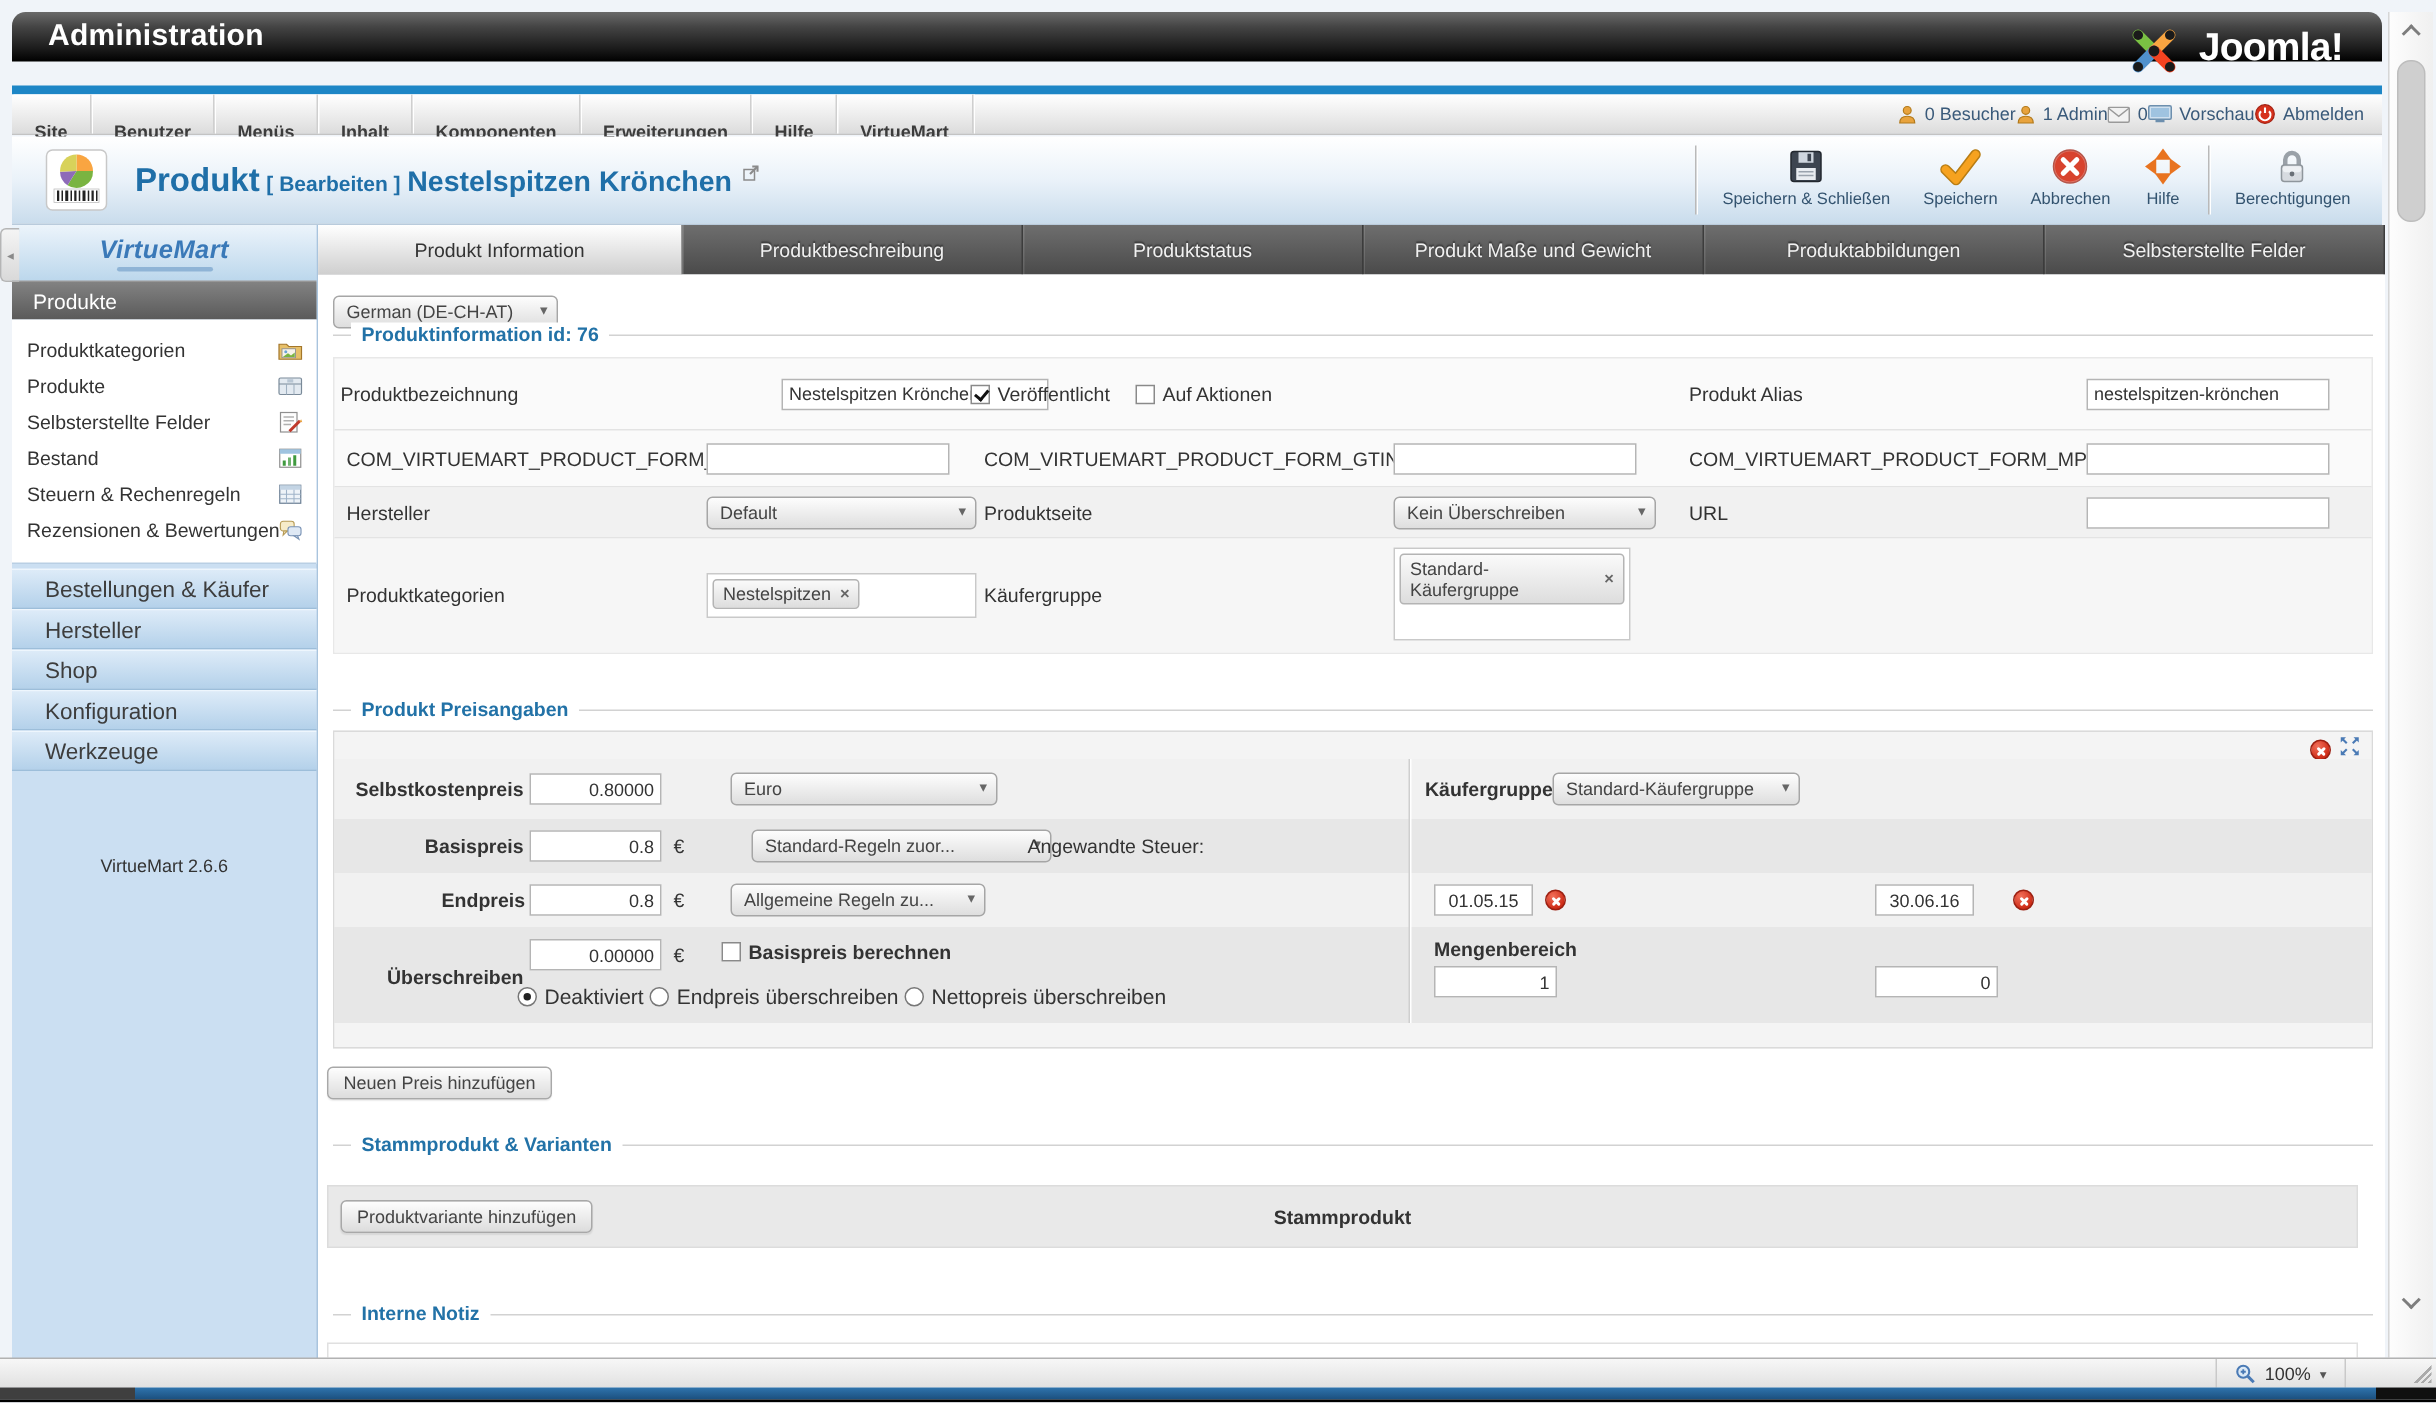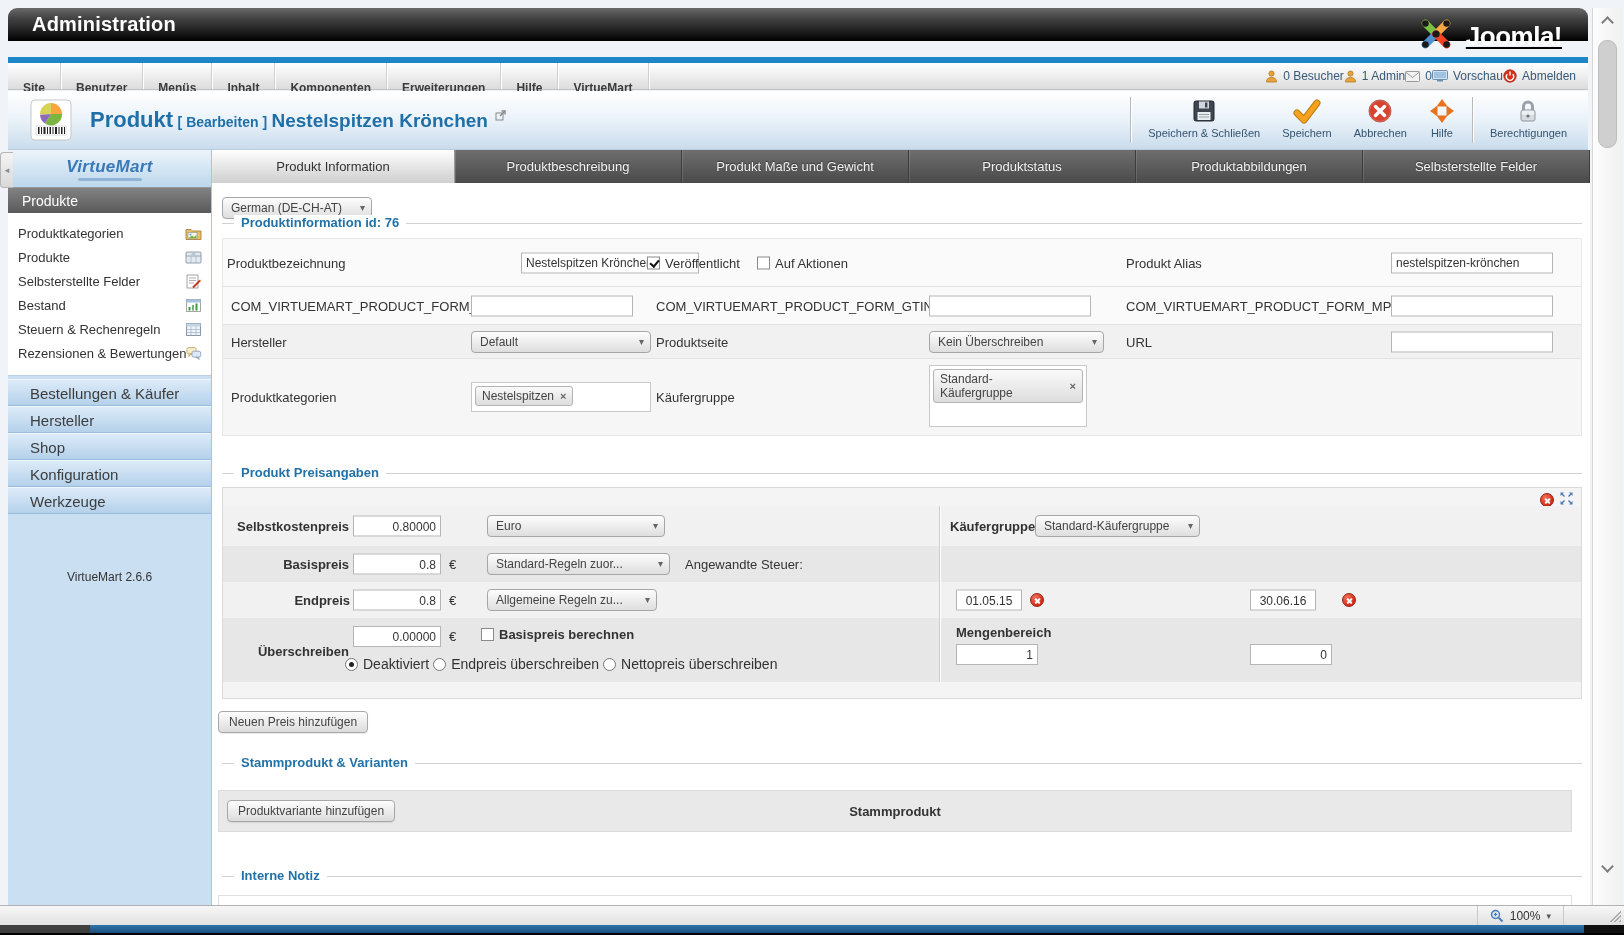--- a/index.html
+++ b/index.html
@@ -5,21 +5,21 @@
   * { margin:0; padding:0; box-sizing:border-box; }
   body { font-family:"Liberation Sans", sans-serif; background:#dfe6ee; }
   .screen { position:relative; width:1624px; height:935px; background:#f0f4f9; overflow:hidden; }
 
   
   .admin-header { position:absolute; left:8px; top:8px; width:1580px; height:33px;
     border-radius:9px 9px 0 0;
     background:linear-gradient(180deg,#6a6a6a 0%,#444 30%,#1a1a1a 75%,#000 100%);
     display:flex; align-items:center; }
   .admin-title { color:#fff; font-size:20px; font-weight:bold; margin-left:24px; letter-spacing:.2px; }
-  .joomla { position:absolute; right:26px; top:8px; display:flex; align-items:center; gap:12px;text-decoration:underline; }
+  .joomla { position:absolute; right:26px; top:8px; display:flex; align-items:flex-start; gap:12px; }
   .joomla-text { color:#fff; font-size:26px; font-weight:bold; letter-spacing:-.5px; }
 
   .blue-strip { position:absolute; left:8px; top:57px; width:1580px; height:6px; background:#1d86c6; }
 
   
   .menubar { position:absolute; left:8px; top:63px; width:1580px; height:27px;
     background:linear-gradient(#ffffff,#ececec 55%,#dcdcdc); border-bottom:1px solid #c3c3c3;
     display:flex; align-items:stretch; }
   .menu-item { font-size:12px; font-weight:600; color:#3c3c3c; padding:12px 15px; line-height:26px;
     border-right:1px solid #cfcfcf; box-shadow:1px 0 0 #fff; cursor:default; }
@@ -339,22 +339,22 @@
             </svg>
         </span>
         <span class="lbl">Berechtigungen</span>
       </div>
     </div>
   </div>
 
   <div class="tabbar">
     <div class="tab active">Produkt Information</div>
     <div class="tab">Produktbeschreibung</div>
+    <div class="tab">Produktstatus</div>
     <div class="tab">Produkt Maße und Gewicht</div>
-    <div class="tab">Produktstatus</div>
     <div class="tab">Produktabbildungen</div>
     <div class="tab">Selbsterstellte Felder</div>
   </div>
 
   <div class="collapse-tab">◂</div>
 
   <div class="sidebar">
     <div class="vm-logo-bar">
       <span class="vm-logo-text">VirtueMart</span>
       <span class="vm-logo-sub"></span>
@@ -525,21 +525,21 @@
           <div class="pr-right">
             <span class="ptext b abs vmid" style="left:10px;">Käufergruppe</span>
             <div class="sel abs vmid" style="left:95px; width:165px;">Standard-Käufergruppe</div>
           </div>
         </div>
 
         <div class="prow shade" style="height:36px;">
           <span class="plab vmid abs" style="left:0;">Basispreis</span>
           <input class="inp num abs vmid" style="left: 130px; width: 88px;" value="0.8">
           <span class="euro vmid abs" style="left:226px;">€</span>
-          <div class="sel abs vmid" style="left:264px; width:183px;">Standard-Regeln zuor...</div>
+          <div class="sel abs vmid" style="left:278px; width:200px;">Standard-Regeln zuor...</div>
           <span class="ptext abs vmid" style="left:462px;">Angewandte Steuer:</span>
           <div class="pr-right"></div>
         </div>
 
         <div class="prow lite" style="height:36px;">
           <span class="plab vmid abs" style="left:1px;">Endpreis</span>
           <input class="inp num abs vmid" style="left: 130px; width: 88px;" value="0.8">
           <span class="euro vmid abs" style="left:226px;">€</span>
           <div class="sel abs vmid" style="left:264px; width:170px;">Allgemeine Regeln zu...</div>
           <div class="pr-right">

